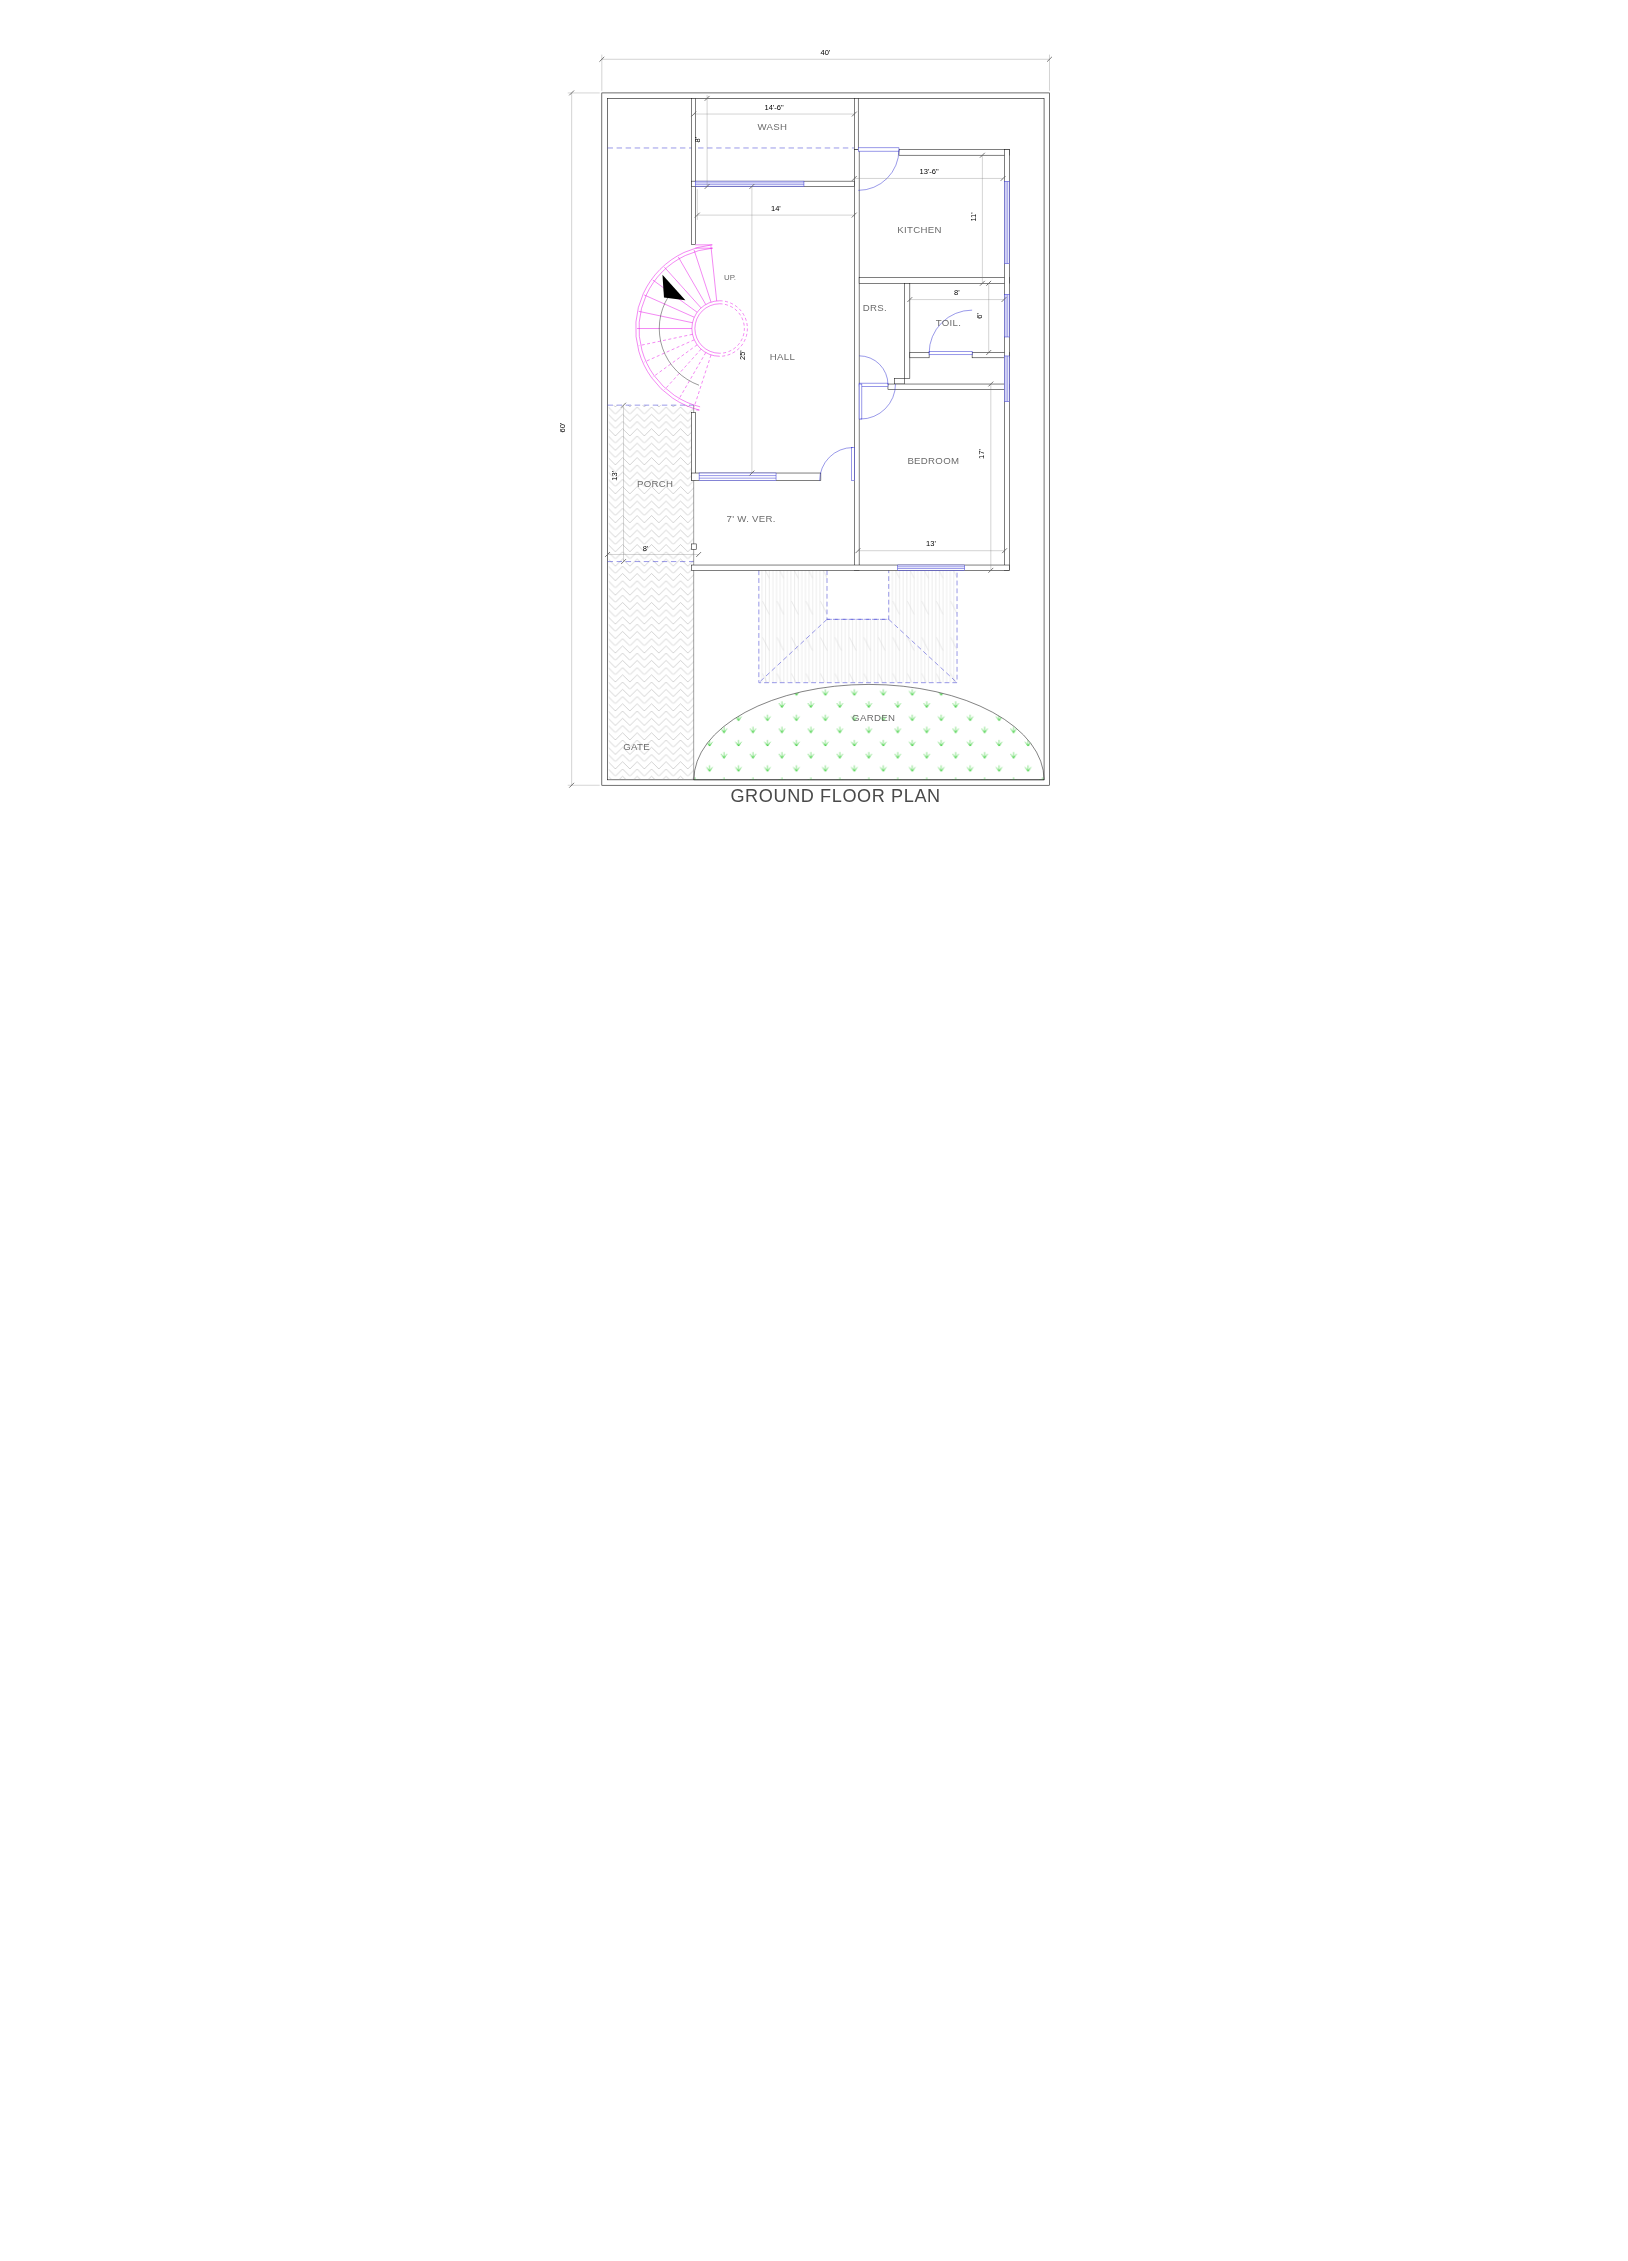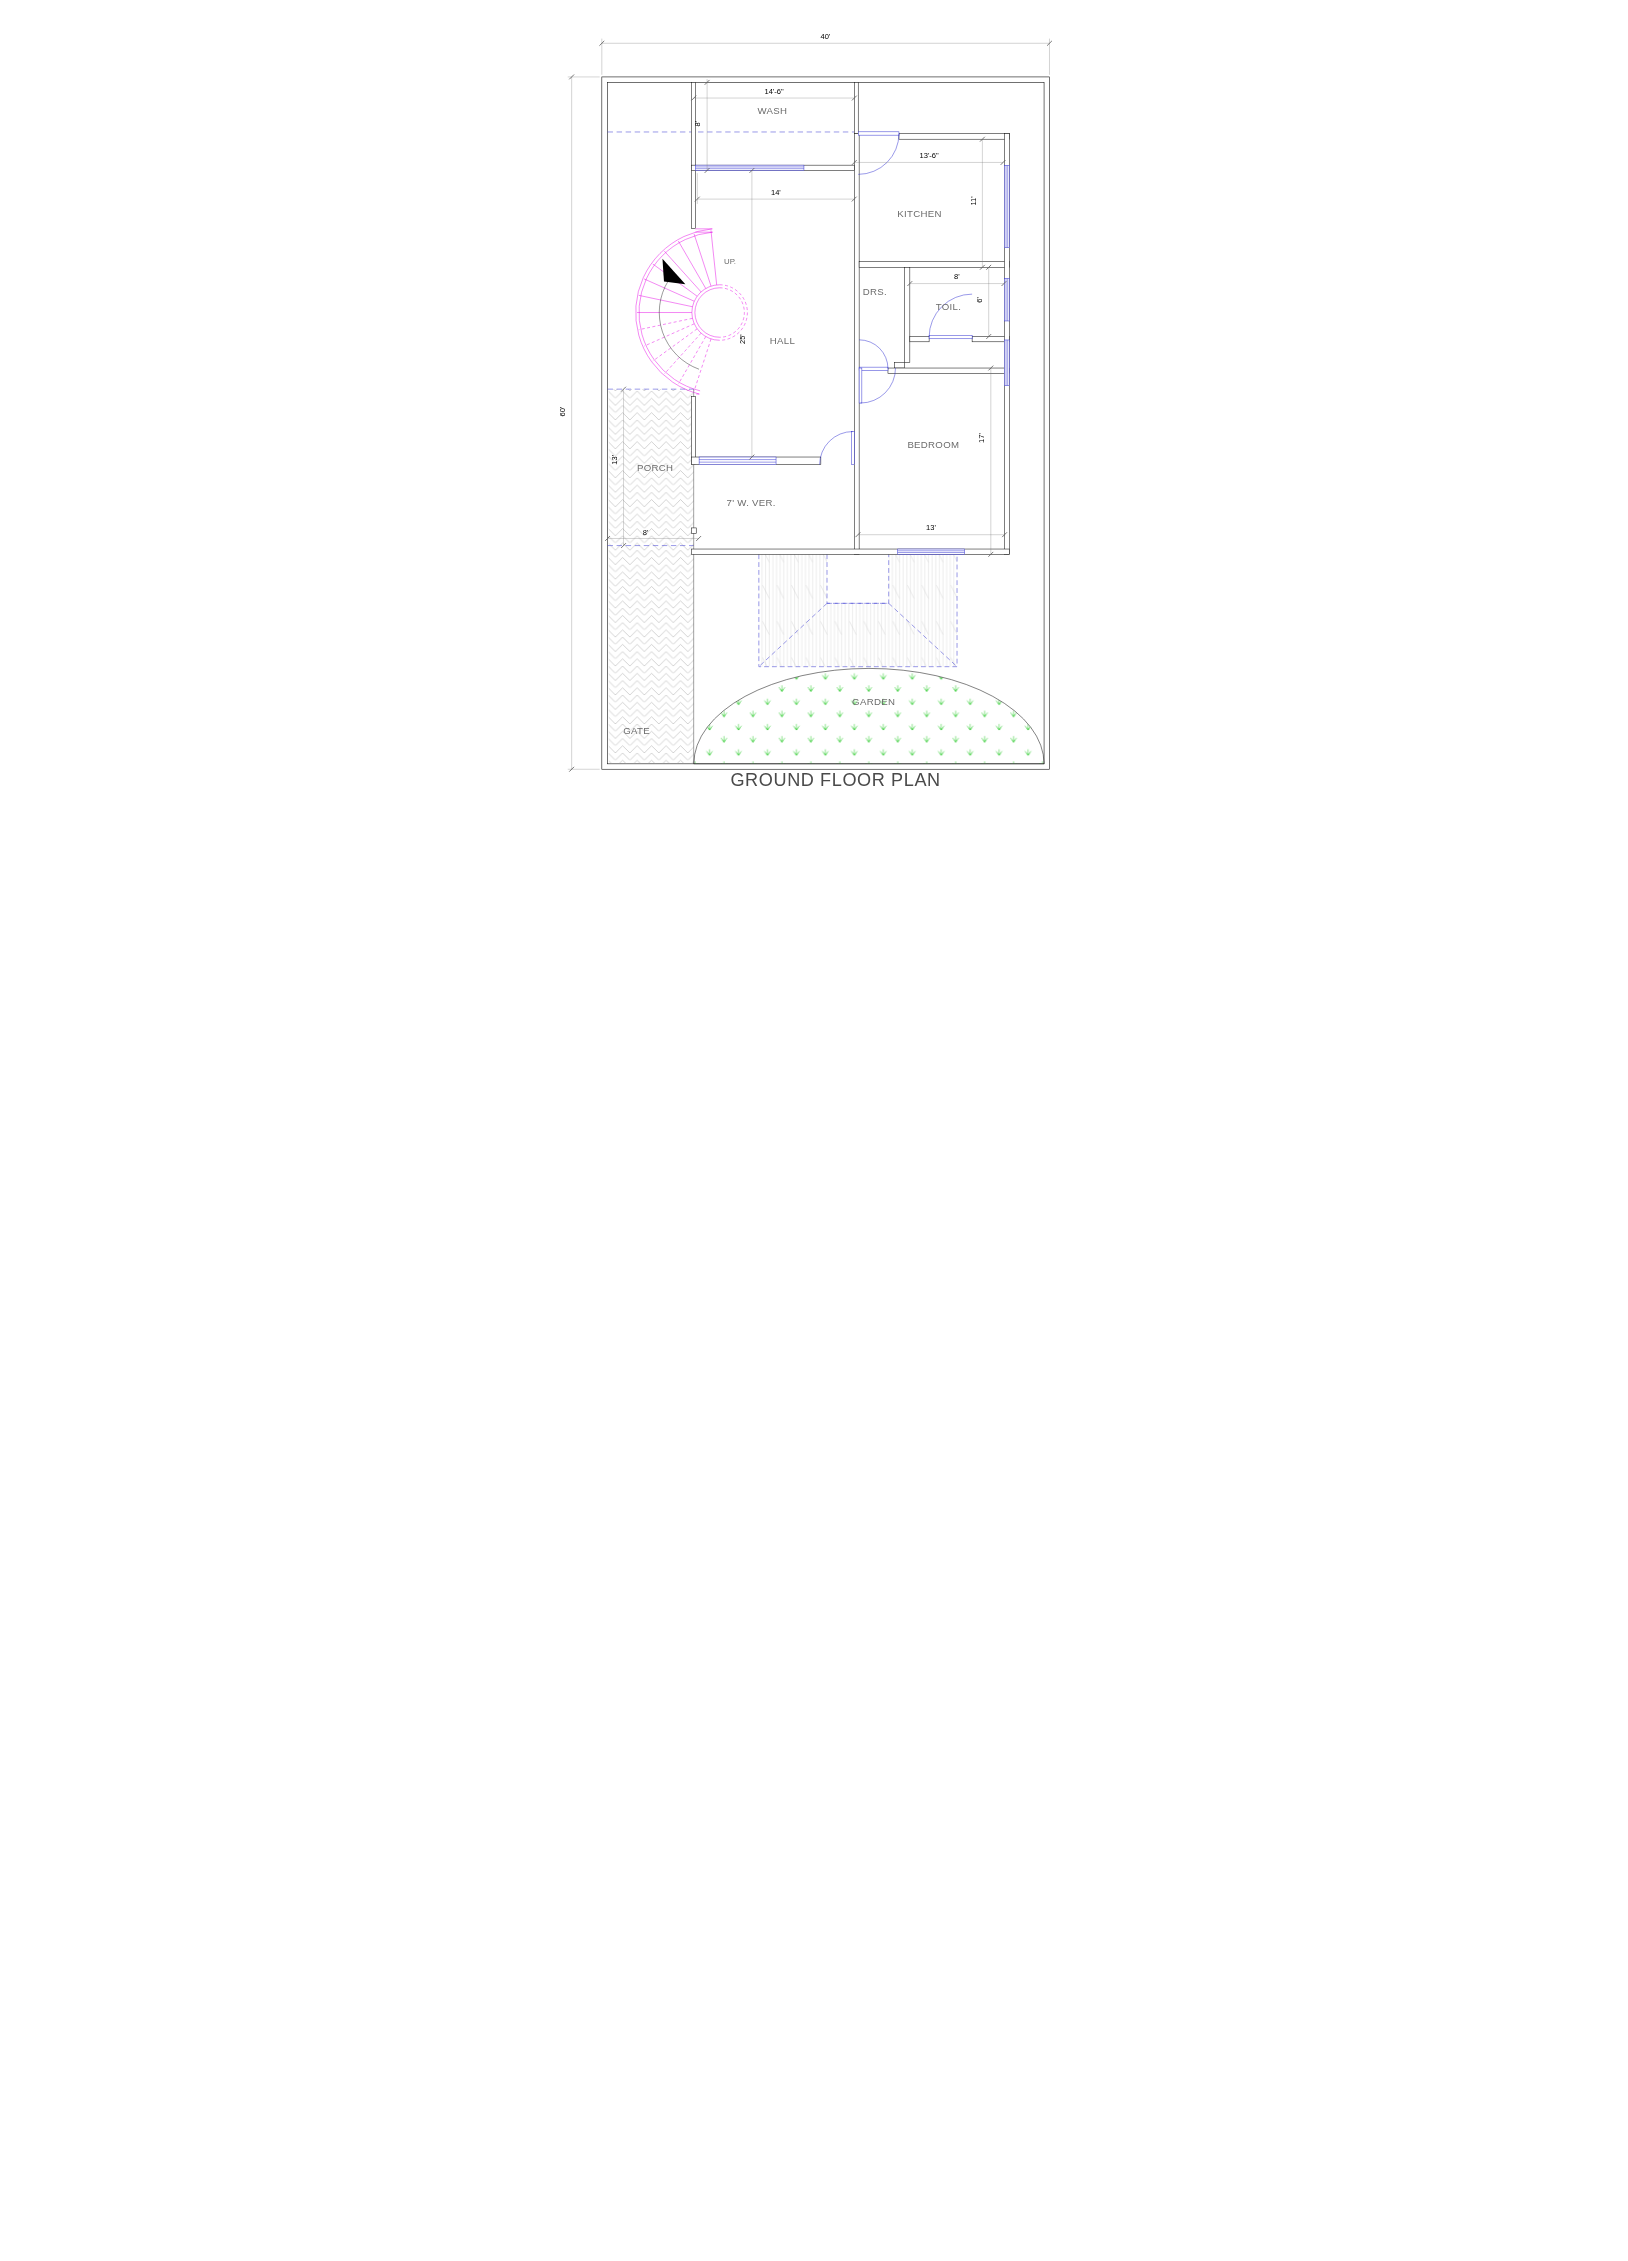--- a/index.html
+++ b/index.html
@@ -1,16 +1,16 @@
 <!DOCTYPE html>
 <html style="font-size:7.2px"><head>
 <meta charset="utf-8">
 <style>
   html,body{margin:0;padding:0;background:#ffffff;}
-  .sheet{width:100%;max-width:543px;margin:0 auto;text-align:center;}
+  .sheet{width:100%;max-width:543px;margin:16px auto;text-align:center;}
   svg{display:block;width:100%;height:auto;background:#fff;}
   text{font-family:"Liberation Sans", sans-serif;}
   .dimtxt{fill:#000000;font-size:12.5px;}
   .roomtxt{fill:#6b6b6b;font-size:16px;letter-spacing:0.5px;}
   .titletxt{fill:#4a4a4a;font-size:30px;letter-spacing:1px;}
   .uptxt{fill:#6b6b6b;font-size:13px;}
 </style>
 </head>
 <body>
 

